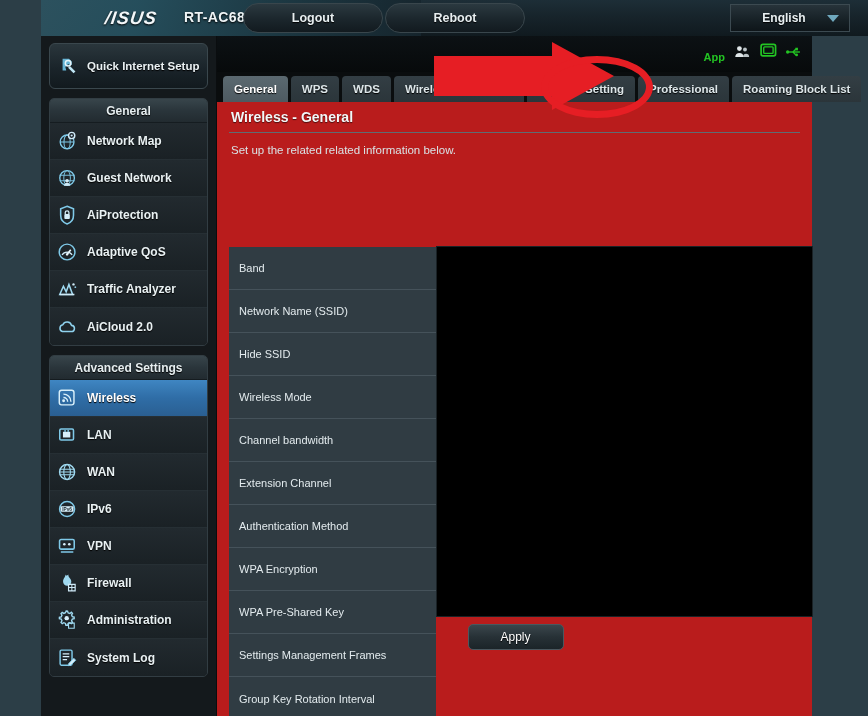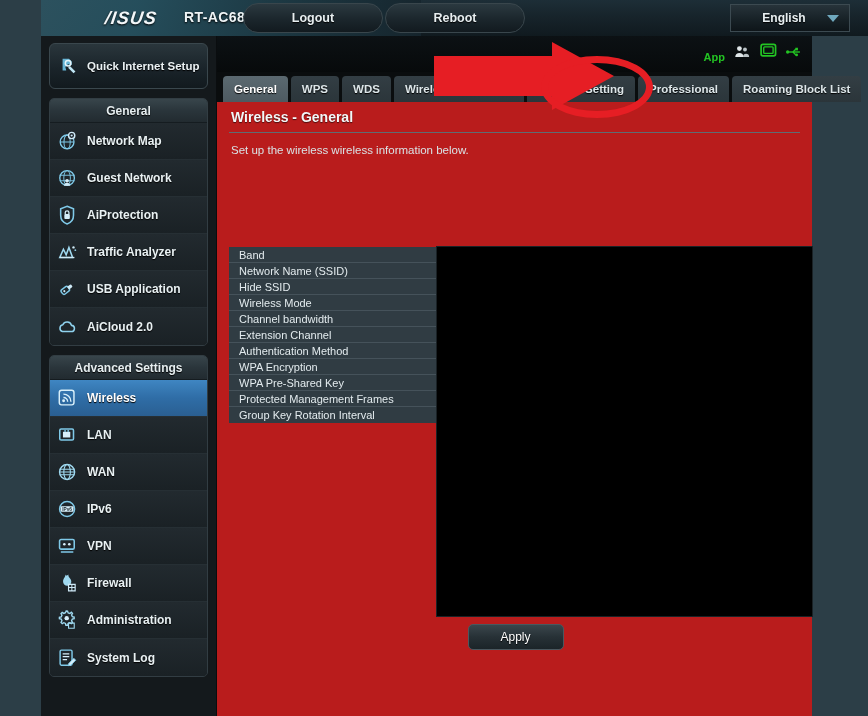--- a/index.html
+++ b/index.html
@@ -163,21 +163,21 @@
   }
   .panel-desc {
     position: absolute; left: 14px; top: 42px;
     font-size: 11.5px; color: #d9e2e5;
   }
   .form-table {
     position: absolute; left: 12px; top: 145px;
     width: 207px;
   }
   .frow {
-    height: 16px;
+    height: 43px;
     background: #303c43;
     border-bottom: 1px solid #45525a;
     display: flex; align-items: center; padding-left: 10px;
   }
   .frow:last-child { border-bottom: none; }
   .frow .flbl { color: #e3ebee; font-size: 11px; }
 
   .value-block {
     position: absolute; left: 219px; top: 144px;
     width: 377px; height: 371px;
@@ -275,45 +275,44 @@
         <span class="ico">
           <svg viewBox="0 0 24 24" width="22" height="22">
             <path d="M11 2.5l7 2.8v7c0 5-3.2 8.2-7 9.4-3.8-1.2-7-4.4-7-9.4v-7z" fill="none" stroke="#7fc9e8" stroke-width="1.7"></path>
             <rect x="8" y="11" width="6" height="5.4" rx="1" fill="#d4edf9"></rect>
             <path d="M9 11V9.4a2 2 0 0 1 4 0V11" fill="none" stroke="#d4edf9" stroke-width="1.4"></path>
           </svg>
         </span>
         <span class="lbl">AiProtection</span>
       </div>
 
+      <div class="nav-item">
+        <span class="ico">
+          <svg viewBox="0 0 24 24" width="22" height="22">
+            <circle cx="11" cy="12" r="8.6" fill="none" stroke="#7fc9e8" stroke-width="1.6"></circle>
+            <path d="M5.5 15.2a6.4 6.4 0 0 1 11 0" fill="none" stroke="#cfeaf7" stroke-width="1.3"></path>
+            <line x1="11" y1="14.6" x2="15" y2="9.6" stroke="#e8f6fb" stroke-width="1.8"></line>
+            <circle cx="11" cy="14.6" r="1.3" fill="#e8f6fb"></circle>
+          </svg>
+        </span>
+        <span class="lbl">Adaptive QoS</span>
+      </div>
 
       <div class="nav-item">
         <span class="ico">
           <svg viewBox="0 0 24 24" width="22" height="22">
             <path d="M3 18l4-9 3 6 3-8 4 11z" fill="none" stroke="#9fd9f0" stroke-width="1.7"></path>
             <path d="M3 18h16" stroke="#cfeaf7" stroke-width="1.4"></path>
             <circle cx="18" cy="7" r="1.3" fill="#cfeaf7"></circle>
             <circle cx="20" cy="10" r="1" fill="#8fc8e0"></circle>
           </svg>
         </span>
         <span class="lbl">Traffic Analyzer</span>
       </div>
 
-      <div class="nav-item">
-        <span class="ico">
-          <svg viewBox="0 0 24 24" width="22" height="22">
-            <g transform="rotate(-38 11 12)">
-              <rect x="4" y="9" width="9" height="6" rx="2" fill="none" stroke="#7fc9e8" stroke-width="1.6"></rect>
-              <rect x="12.4" y="10.2" width="5" height="3.6" rx="1" fill="#cfeaf7"></rect>
-              <circle cx="7.2" cy="12" r="1.2" fill="#cfeaf7"></circle>
-            </g>
-          </svg>
-        </span>
-        <span class="lbl">USB Application</span>
-      </div>
 
       <div class="nav-item">
         <span class="ico">
           <svg viewBox="0 0 24 24" width="22" height="22">
             <path d="M6 17h9.4a3.4 3.4 0 0 0 .4-6.8A5 5 0 0 0 6.4 9.6 3.8 3.8 0 0 0 6 17z" fill="none" stroke="#8fd2ee" stroke-width="1.7" stroke-linejoin="round"></path>
           </svg>
         </span>
         <span class="lbl">AiCloud 2.0</span>
       </div>
     </div>
@@ -456,21 +455,21 @@
       <div class="tab">WDS</div>
       <div class="tab">Wireless MAC Filter</div>
       <div class="tab">RADIUS Setting</div>
       <div class="tab">Professional</div>
       <div class="tab">Roaming Block List</div>
     </div>
 
     <div class="panel">
       <div class="panel-title">Wireless - General</div>
       <div class="panel-rule"></div>
-      <div class="panel-desc">Set up the wireless wireless information below.</div>
+      <div class="panel-desc">Set up the related related information below.</div>
 
       <div class="form-table">
         <div class="frow">
             <span class="flbl">Band</span>
           </div>
         <div class="frow">
             <span class="flbl">Network Name (SSID)</span>
           </div>
         <div class="frow">
             <span class="flbl">Hide SSID</span>
@@ -487,21 +486,21 @@
         <div class="frow">
             <span class="flbl">Authentication Method</span>
           </div>
         <div class="frow">
             <span class="flbl">WPA Encryption</span>
           </div>
         <div class="frow">
             <span class="flbl">WPA Pre-Shared Key</span>
           </div>
         <div class="frow">
-            <span class="flbl">Protected Management Frames</span>
+            <span class="flbl">Settings Management Frames</span>
           </div>
         <div class="frow">
             <span class="flbl">Group Key Rotation Interval</span>
           </div>
       </div>
 
       <div class="value-block"></div>
 
       <div class="apply-wrap">
         <div class="apply-btn">Apply</div>

